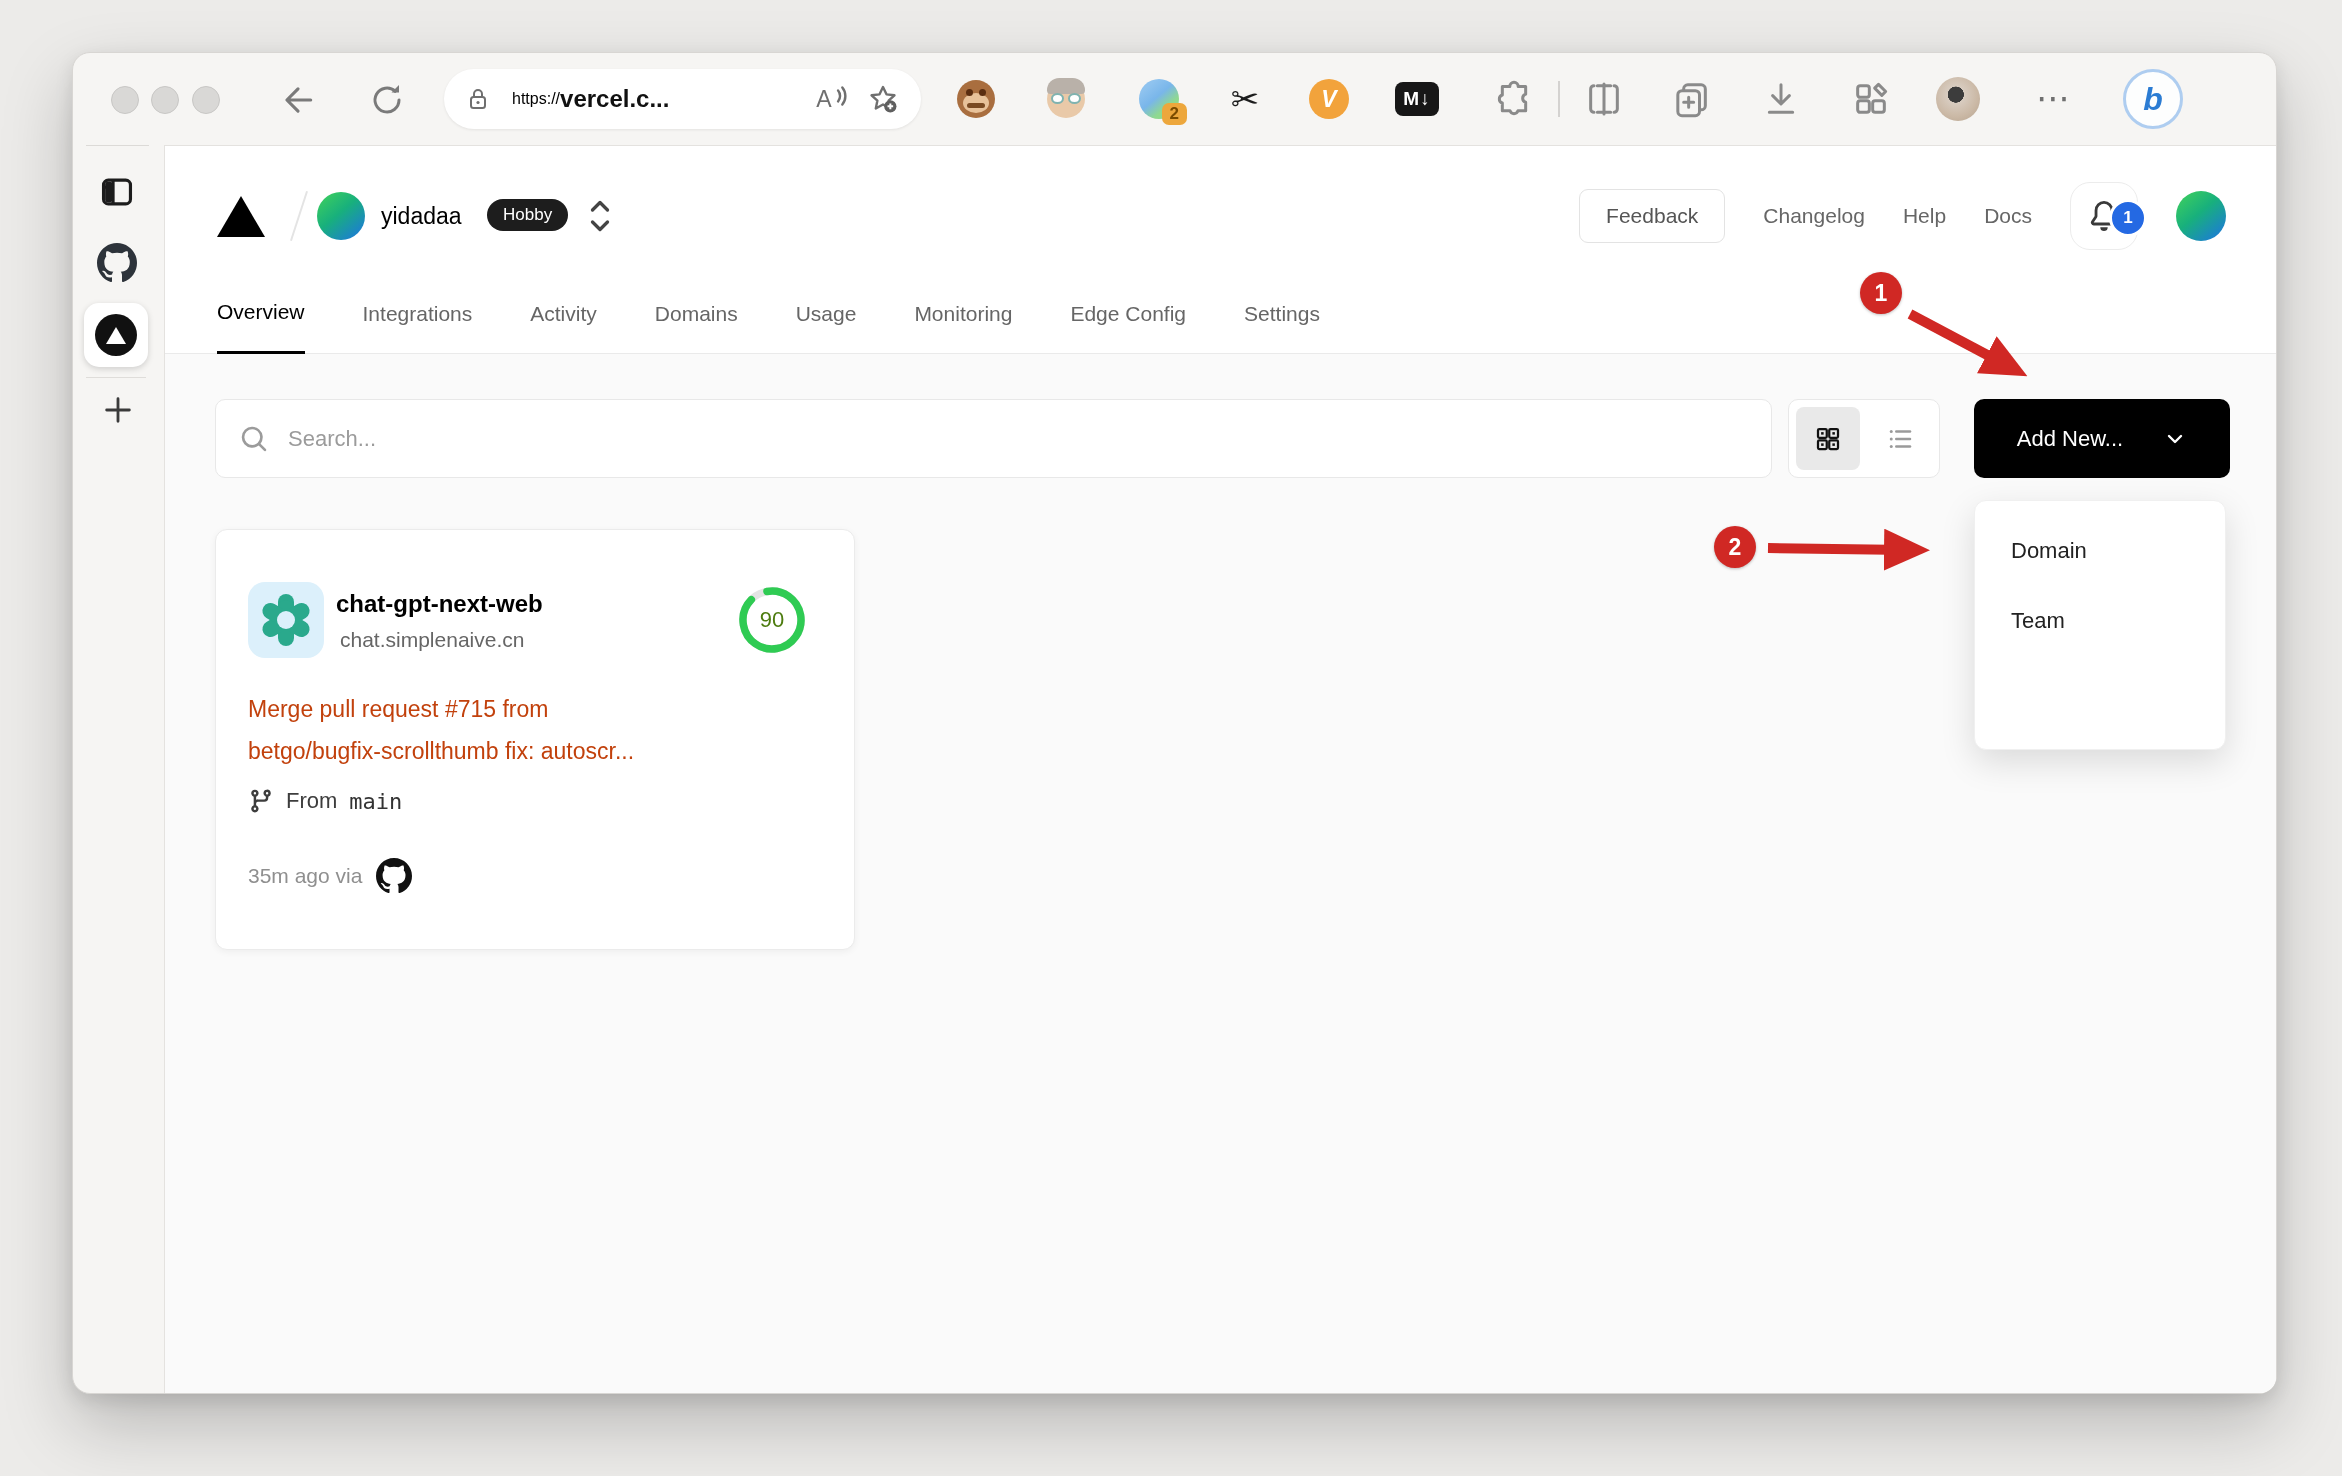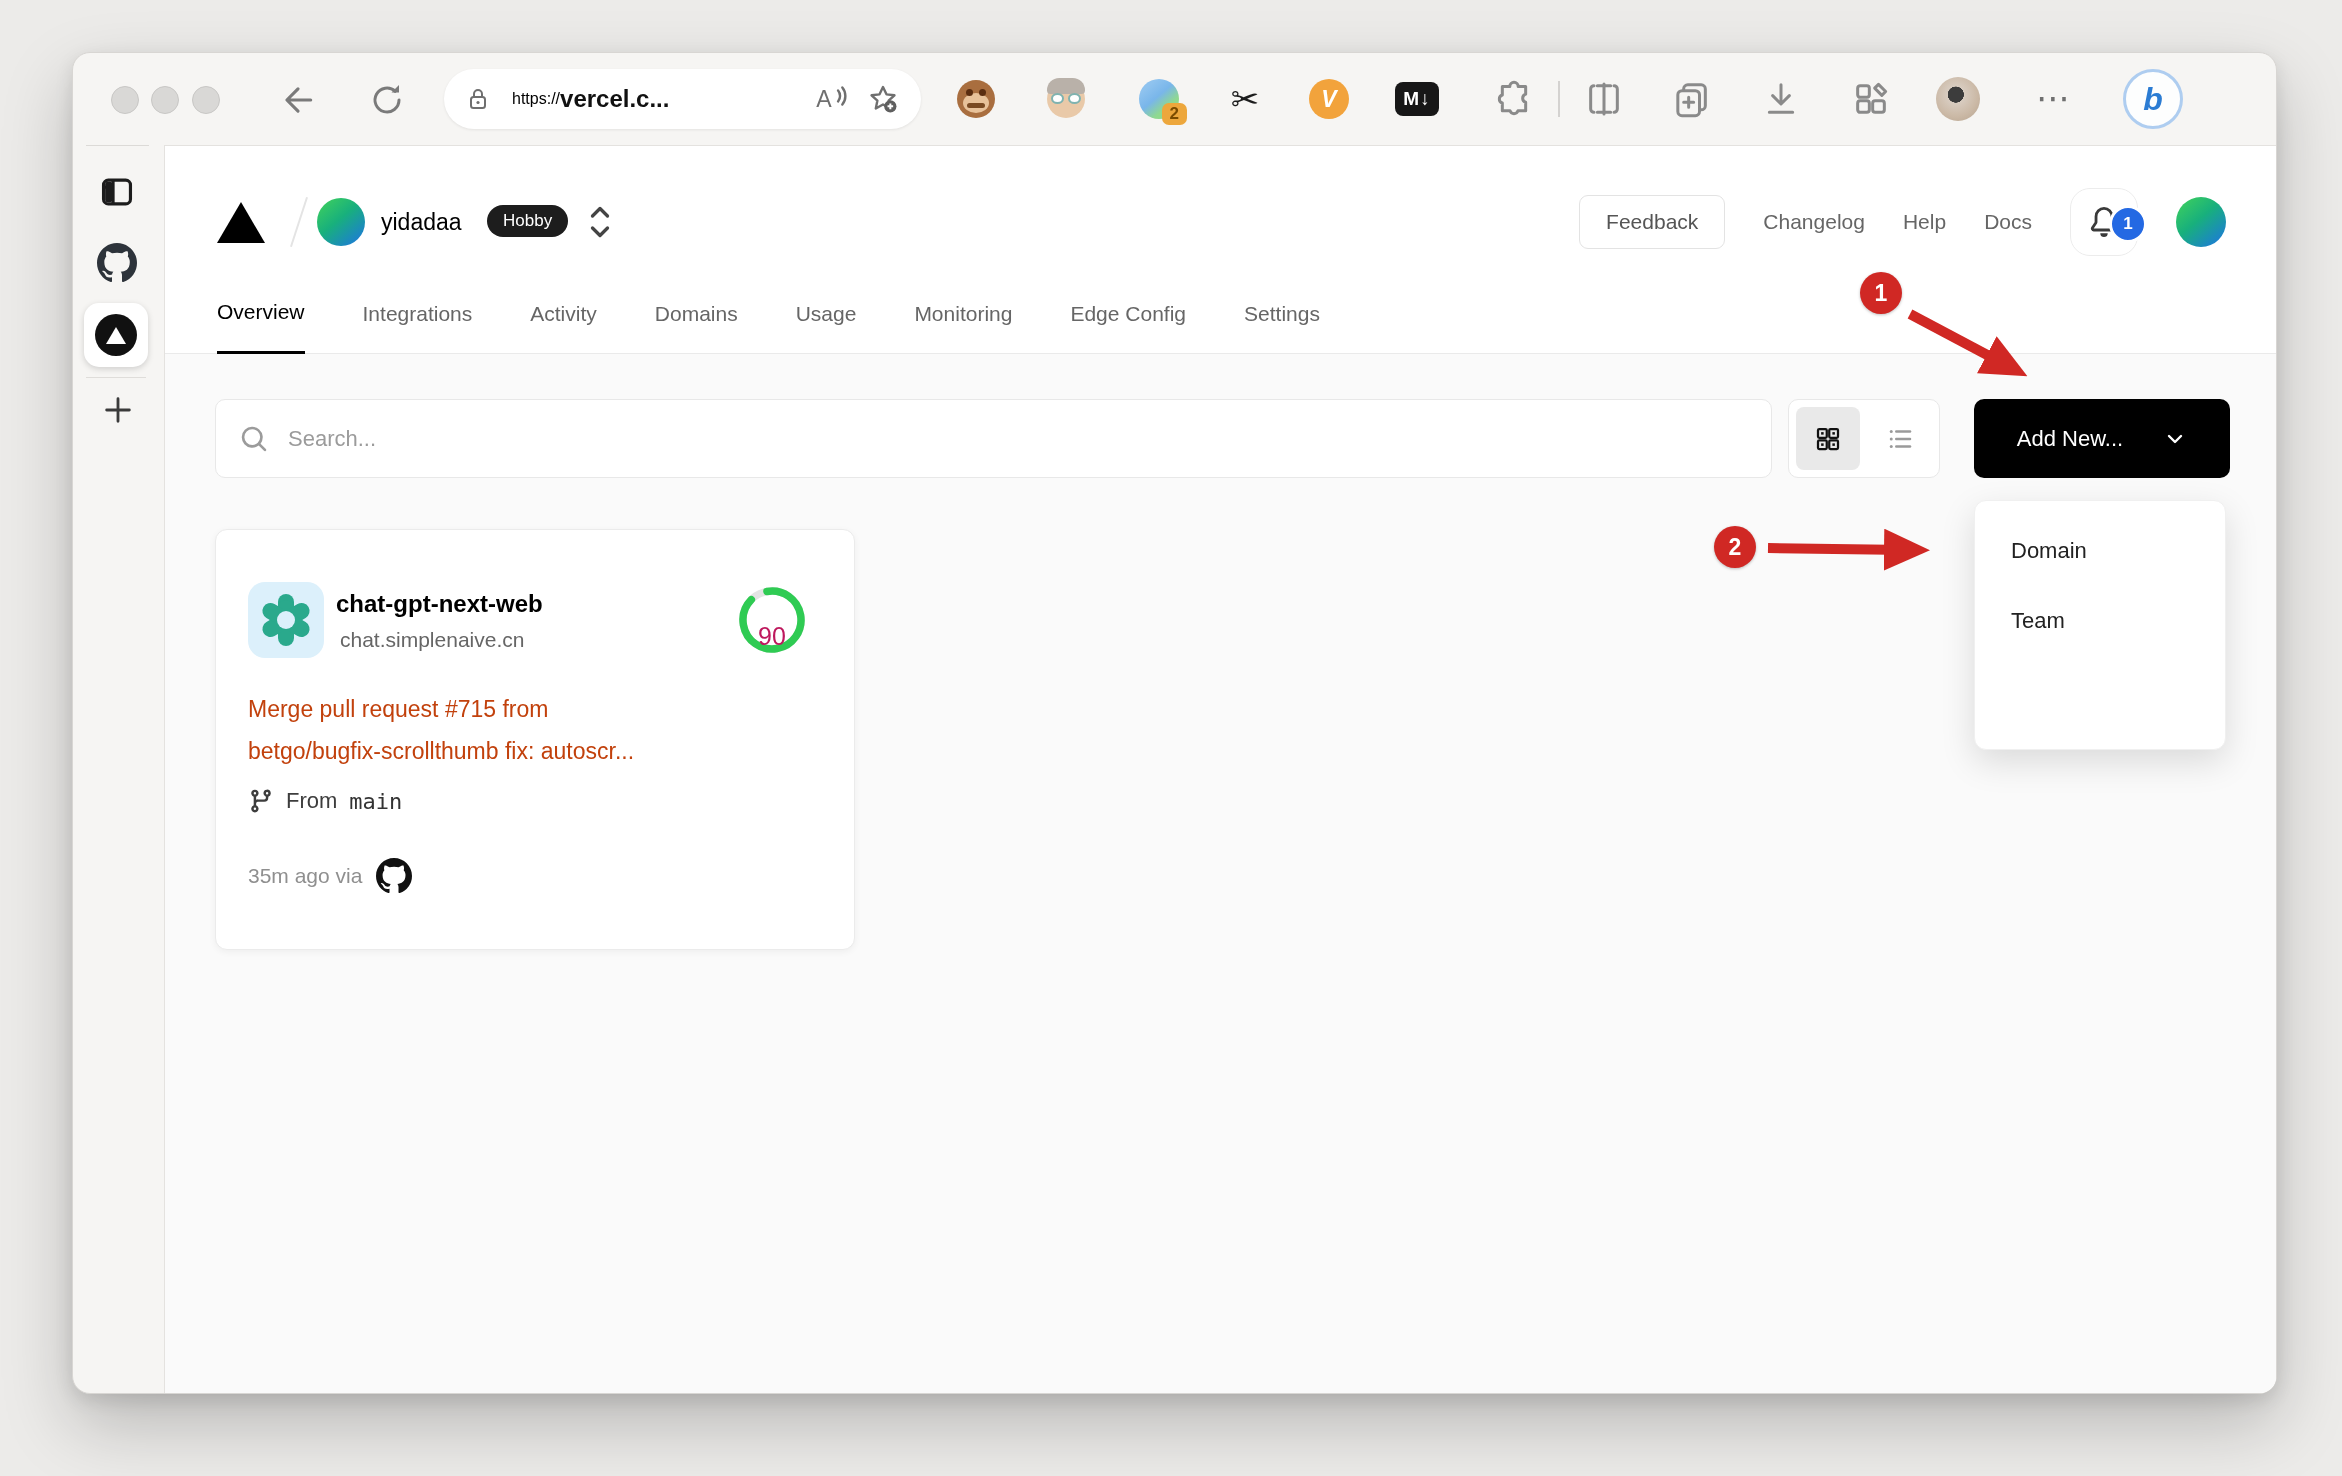--- a/index.html
+++ b/index.html
@@ -33,21 +33,21 @@
   .side-topline{left:13px;top:0;width:63px;height:1px;background:#dcdad7;}
   .vtile{left:11px;top:158px;width:64px;height:64px;background:#fff;border-radius:15px;
          box-shadow:0 2px 6px rgba(0,0,0,.16);display:flex;align-items:center;justify-content:center;}
   .vtile-circle{width:42px;height:42px;border-radius:50%;background:#111;display:flex;align-items:center;justify-content:center;}
   .tri-sm{width:0;height:0;border-left:10px solid transparent;border-right:10px solid transparent;border-bottom:17px solid #fff;}
   .side-div{left:13px;top:232px;width:60px;height:1px;background:#dfddda;}
   
   .content{left:91px;top:92px;width:2112px;height:1248px;background:#fff;
            border-left:1px solid #e4e2df;border-top:1px solid #e4e2df;box-sizing:border-box;
            border-radius:0 0 16px 0;overflow:hidden;}
-  .vrow1{left:0;top:12px;width:100%;height:128px;}
+  .vrow1{left:0;top:6px;width:100%;height:128px;}
   .vtri{left:52px;top:44px;width:0;height:0;border-left:24px solid transparent;border-right:24px solid transparent;border-bottom:41px solid #000;}
   .slash{left:133px;top:38px;width:2px;height:52px;background:#e4e4e4;transform:rotate(18deg);}
   .av{border-radius:50%;background:linear-gradient(140deg,#3ecf5e 5%,#18b07c 45%,#1d78dd 95%);}
   .teamname{font-size:23px;font-weight:500;color:#000;}
   .hobby{background:#1d1d1d;color:#fff;font-size:17px;font-weight:500;border-radius:999px;padding:6px 16px;}
   .hdr-right{right:50px;top:0;height:128px;display:flex;align-items:center;gap:38px;}
   .fb-btn{border:1px solid #e3e3e3;border-radius:9px;background:#fff;color:#555;font-size:21px;padding:14px 26px;}
   .hlink{color:#666;font-size:21px;}
   .bellwrap{position:relative;width:66px;height:66px;border:1px solid #ececec;border-radius:20px;background:#fff;
             display:flex;align-items:center;justify-content:center;}
@@ -77,22 +77,22 @@
   .card{left:50px;top:175px;width:640px;height:421px;background:#fff;border:1px solid #ebebeb;border-radius:12px;
         box-shadow:0 2px 7px rgba(0,0,0,.05);box-sizing:border-box;}
   .ptile{left:32px;top:52px;width:76px;height:76px;border-radius:17px;background:#dcf0fb;display:flex;align-items:center;justify-content:center;}
   .pname{left:120px;top:60px;font-size:24px;font-weight:700;color:#000;}
   .pdomain{left:124px;top:98px;font-size:21px;color:#666;}
   .commit{left:32px;top:158px;width:540px;font-size:23px;line-height:42px;color:#c2410c;}
   .branchrow{left:32px;top:258px;display:flex;align-items:center;gap:12px;font-size:22px;color:#3d3d3d;}
   .mono{font-family:"DejaVu Sans Mono","Liberation Mono",monospace;font-size:22px;color:#333;}
   .foot{left:32px;top:328px;display:flex;align-items:center;gap:14px;font-size:21px;color:#8f8f8f;}
   .score{left:518px;top:52px;width:76px;height:76px;}
-  .score .num{position:absolute;left:0;top:16px;width:76px;height:76px;display:flex;align-items:center;justify-content:center;
-              font-size:25px;color:#be185d;}
+  .score .num{position:absolute;left:0;top:0;width:76px;height:76px;display:flex;align-items:center;justify-content:center;
+              font-size:22px;color:#4d7c0f;}
   
   .rbadge{width:42px;height:42px;border-radius:50%;background:#d02824;color:#fff;font-size:23px;font-weight:700;
           display:flex;align-items:center;justify-content:center;box-shadow:0 1px 3px rgba(0,0,0,.25);}
   .openai-petal{position:absolute;left:50%;top:50%;width:16px;height:46px;border-radius:9px;background:#2aa98c;}
 </style>
 </head>
 <body>
 
 <div class="stage">
  <div class="abs win">

